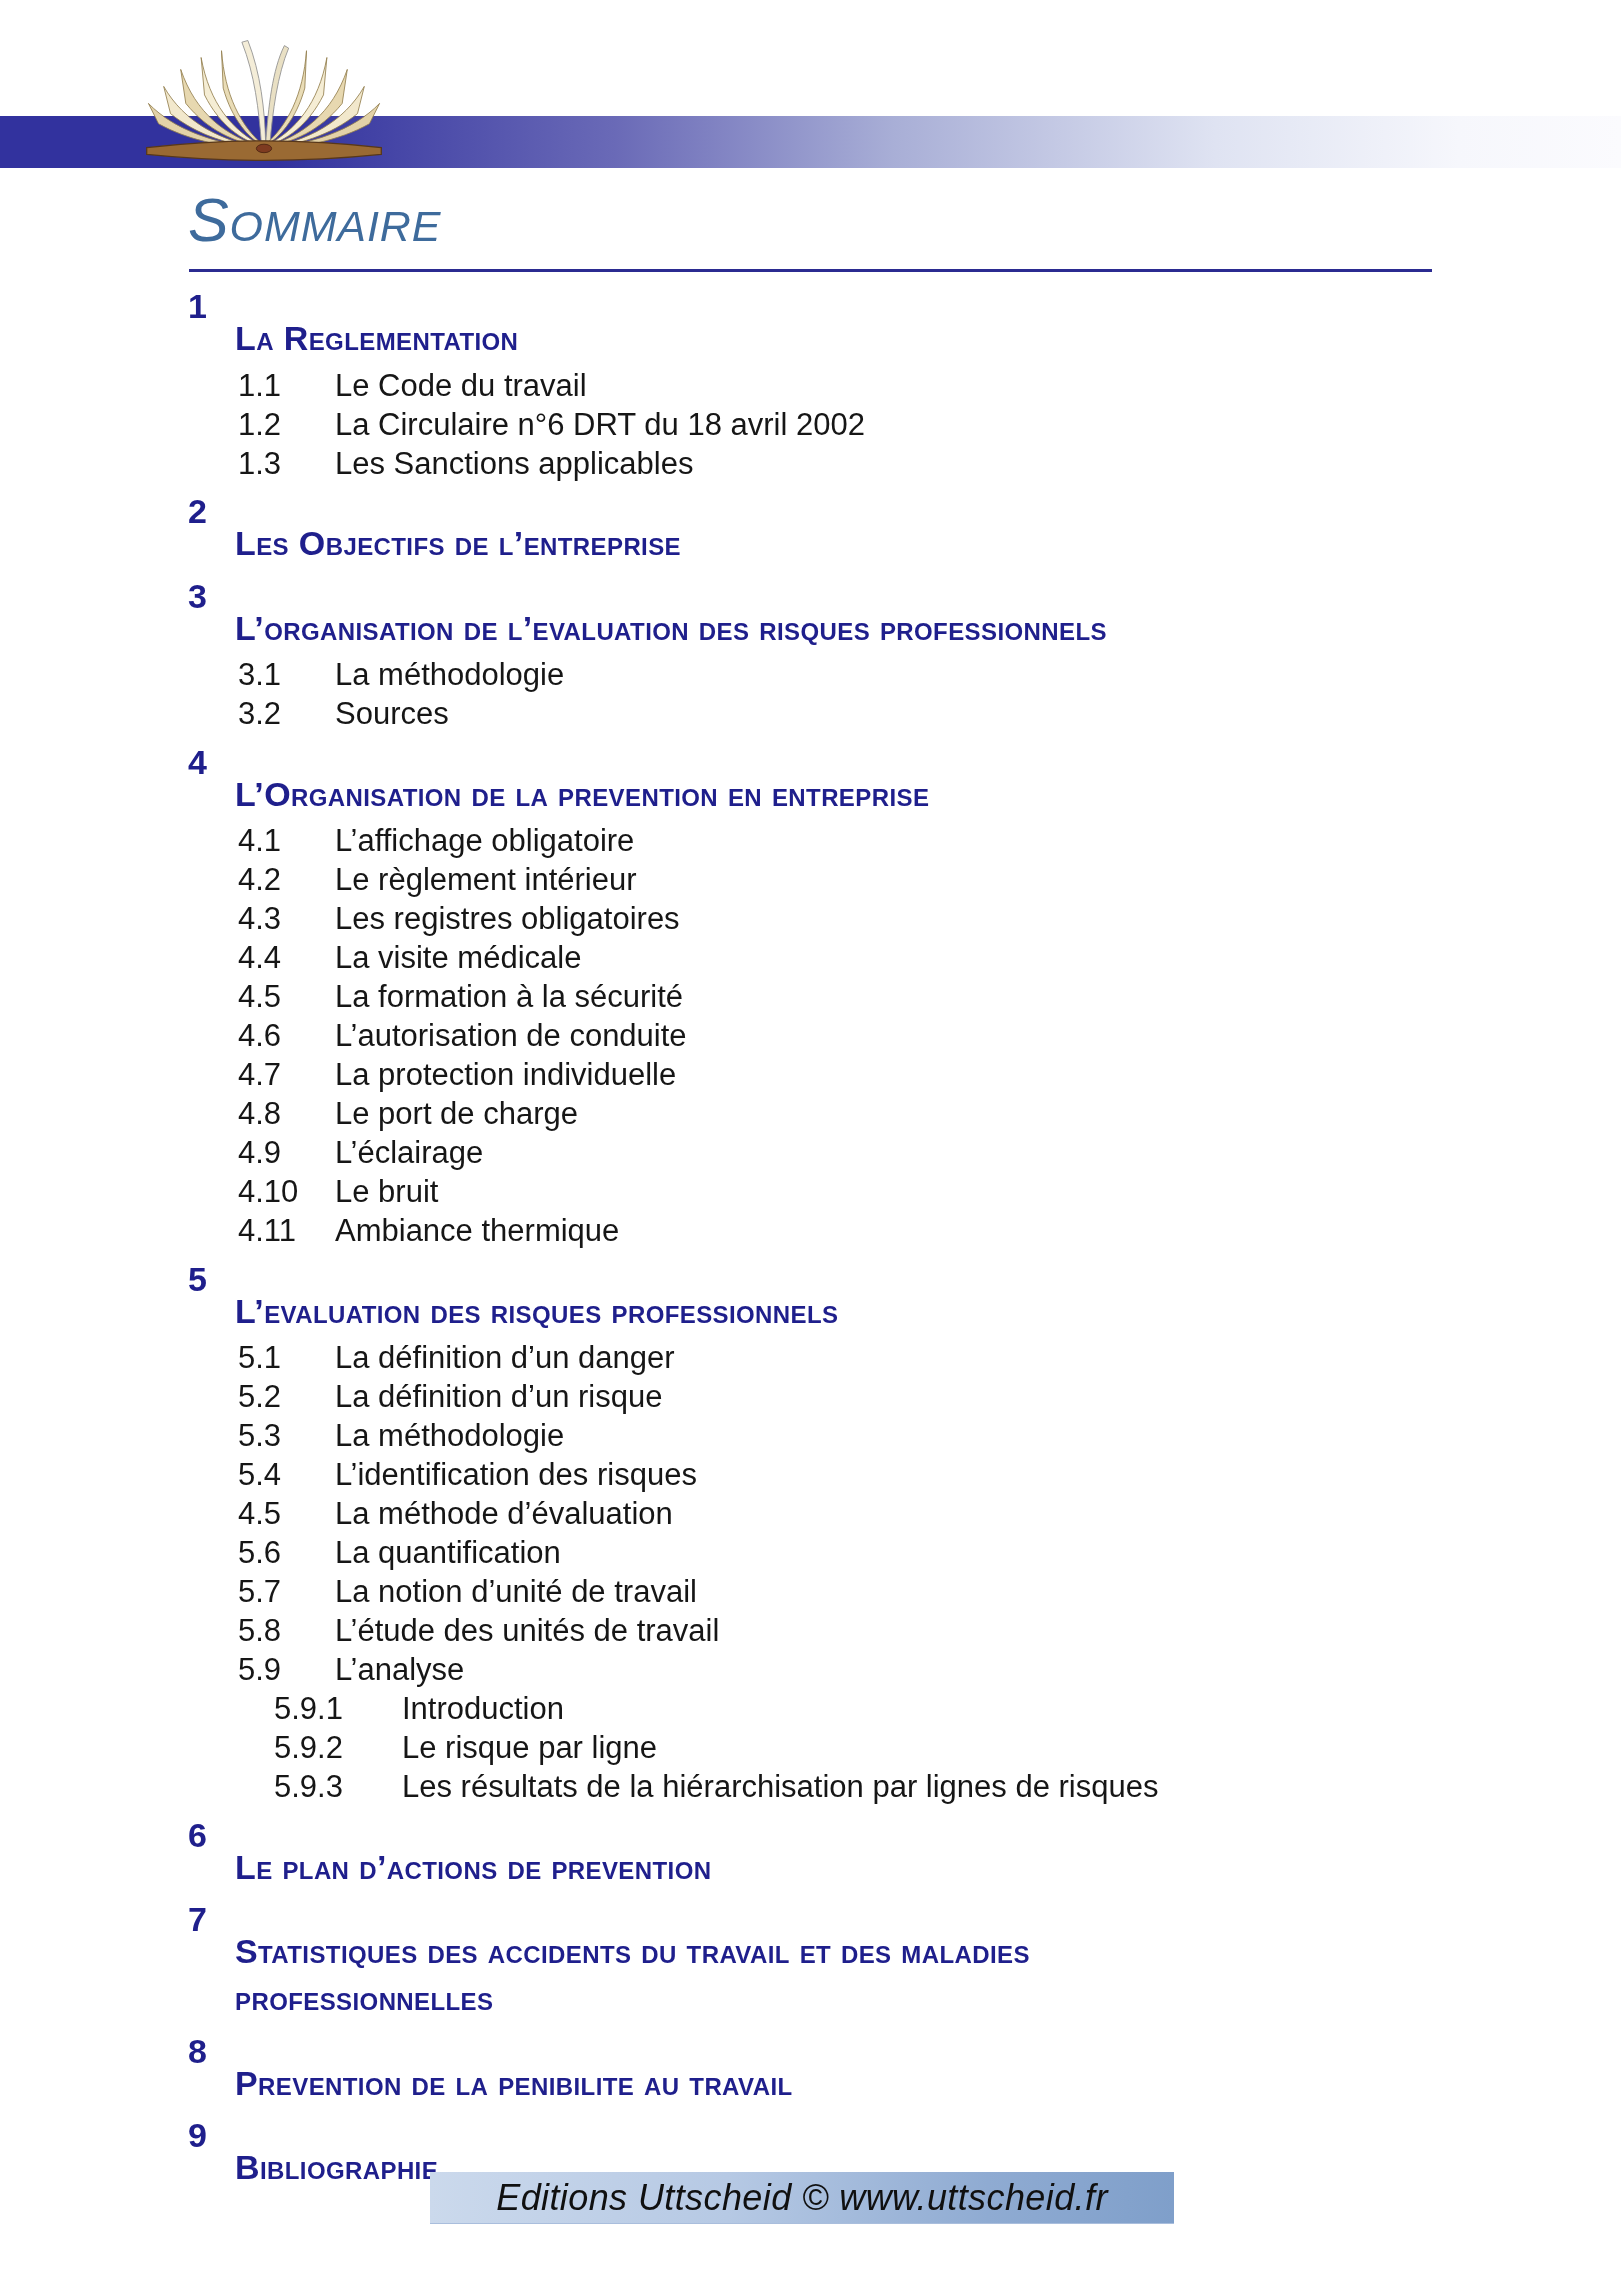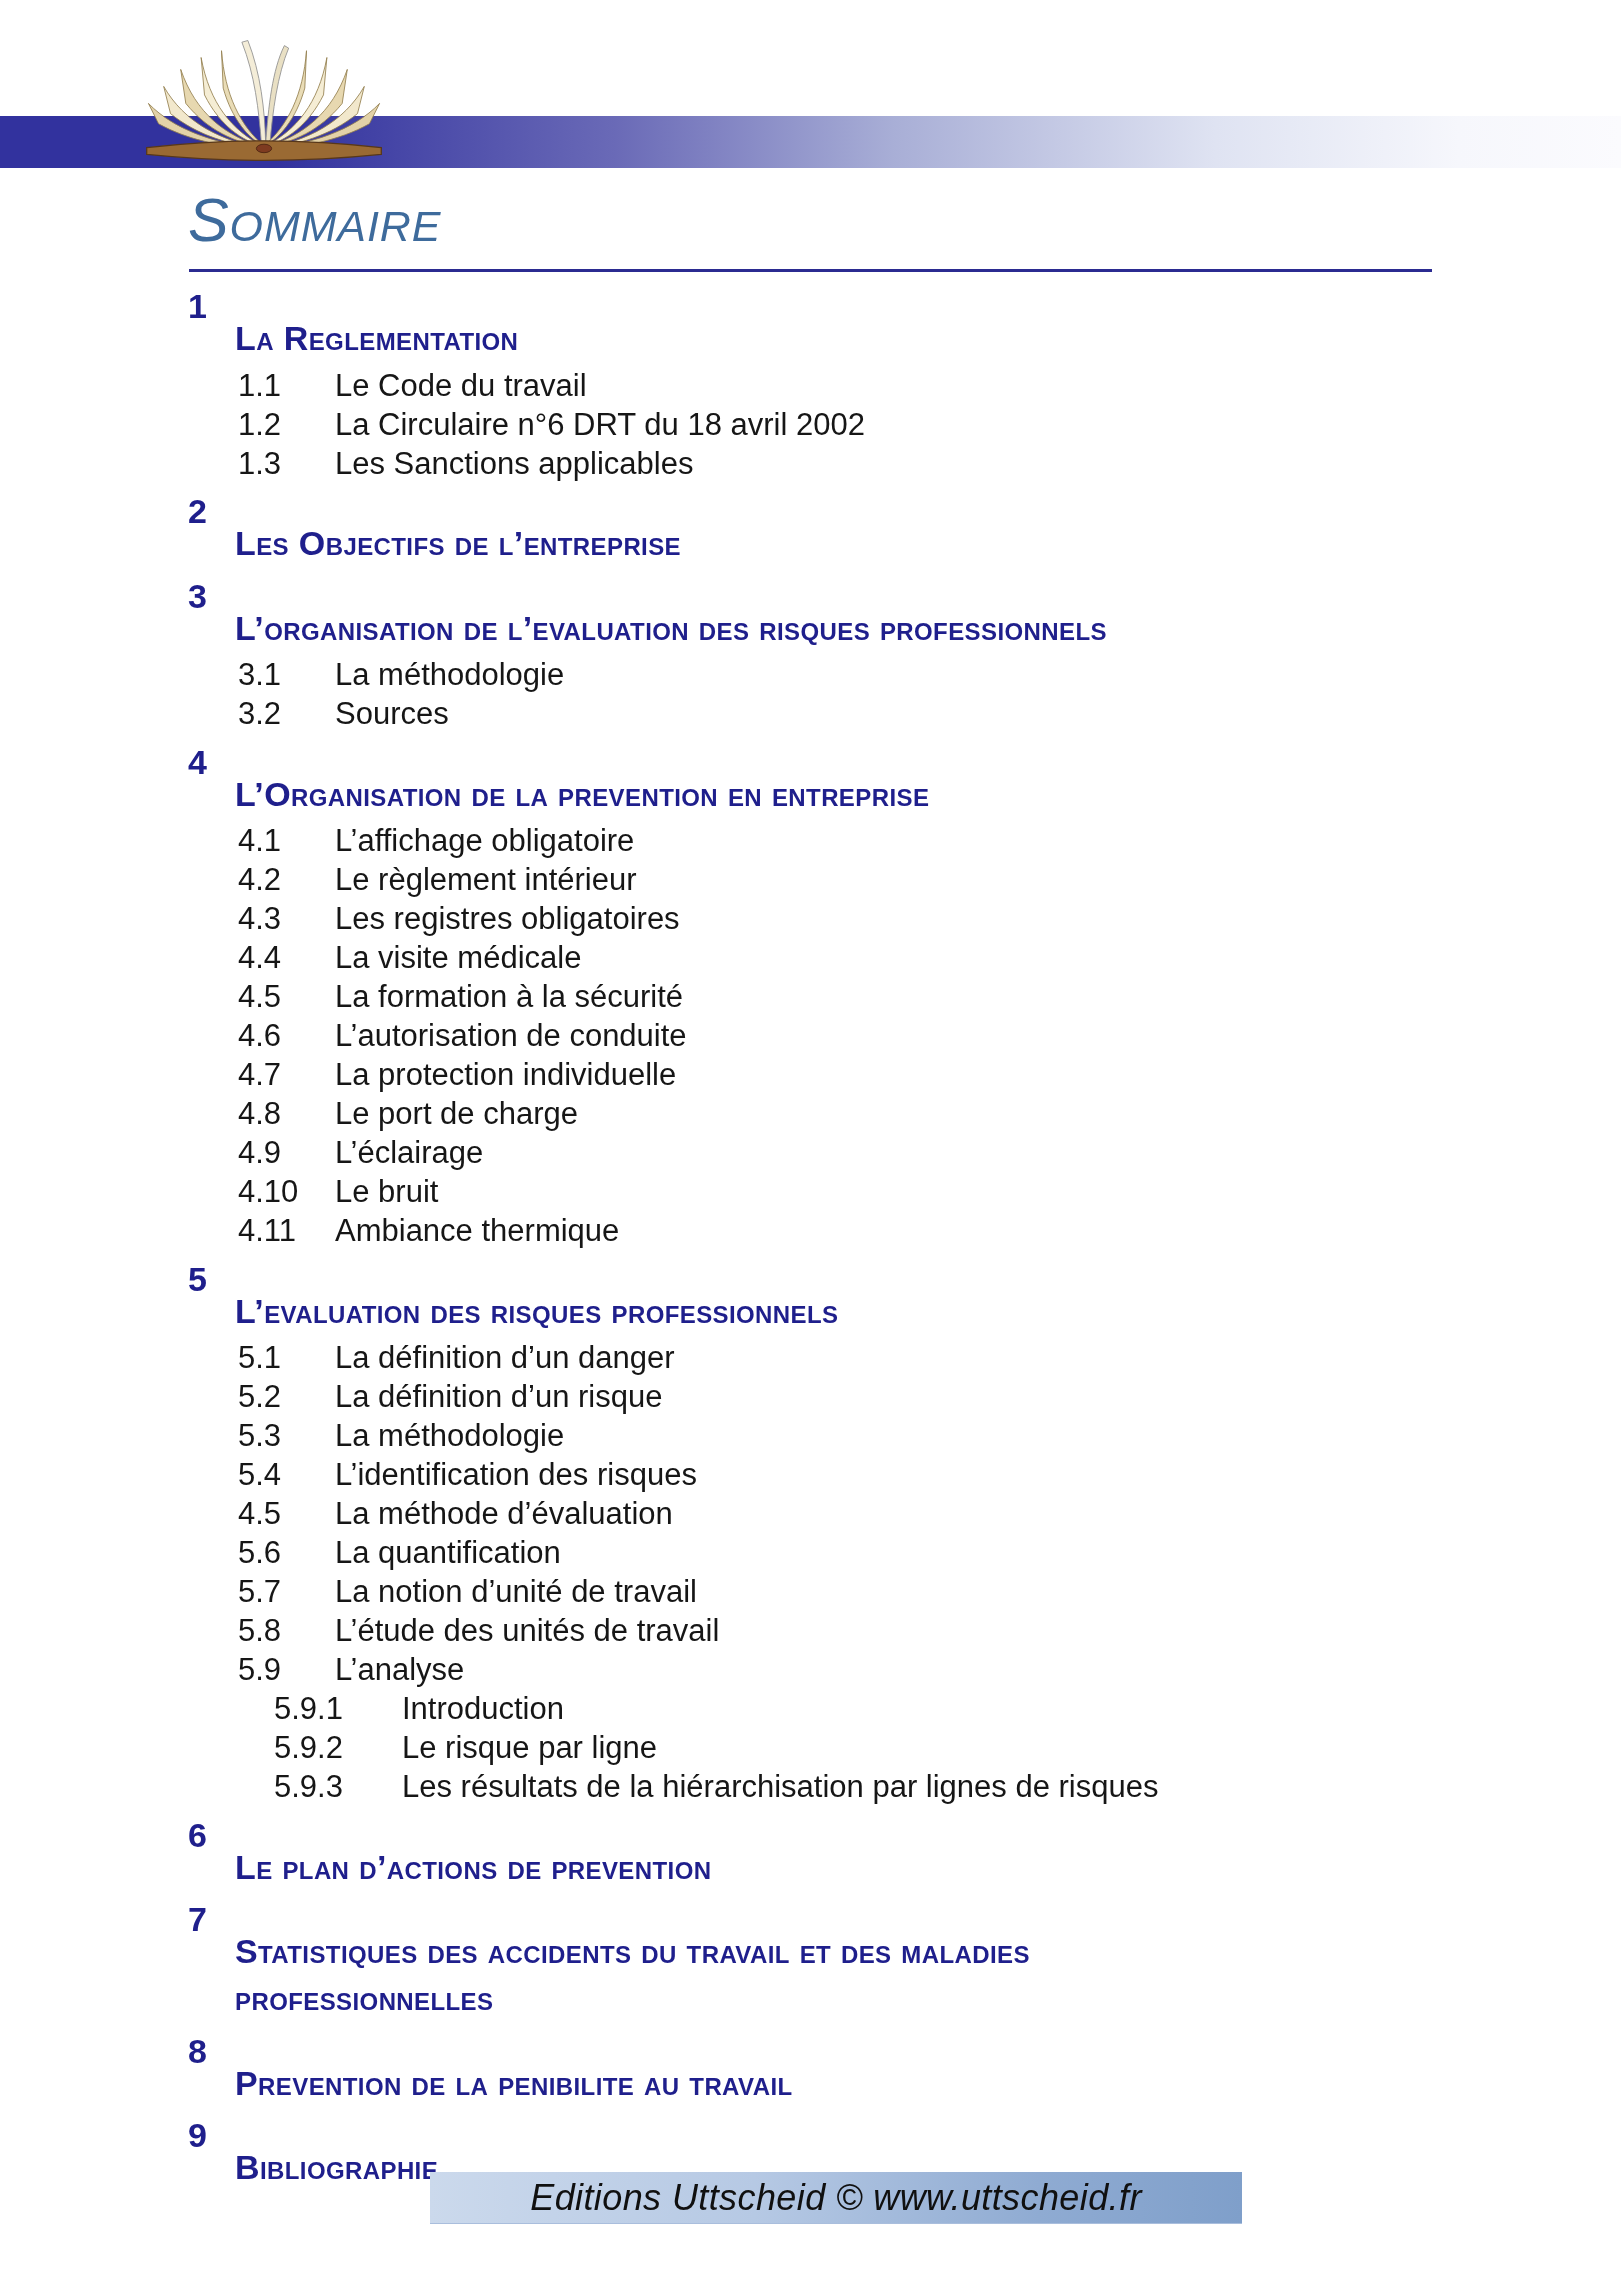--- a/index.html
+++ b/index.html
@@ -39,21 +39,21 @@
   .sub-row{
     display:flex;align-items:flex-start;
     padding-left:226px;color:#161616;margin-left:12px;
   }
   .sub-num{width:97px;font-size:31px;line-height:39px;}
   .sub-label{font-size:31px;line-height:39px;}
   .subsub-row{padding-left:262px;}
   .subsub-row .sub-num{width:128px;}
   
   .footer-bar{
-    position:absolute;left:430px;top:2172px;width:812px;height:51px;
+    position:absolute;left:430px;top:2172px;width:744px;height:51px;
     background:linear-gradient(to right,#cbd9ec 0%,#b6c9e4 40%,#8fabd2 75%,#7f9fca 100%);
     border-bottom:1.8px solid #a9bedd;
     display:flex;align-items:center;justify-content:center;
   }
   .footer-text{
     font-style:italic;font-size:36px;color:#101010;letter-spacing:0.4px;
   }
 </style>
 </head>
 <body>

